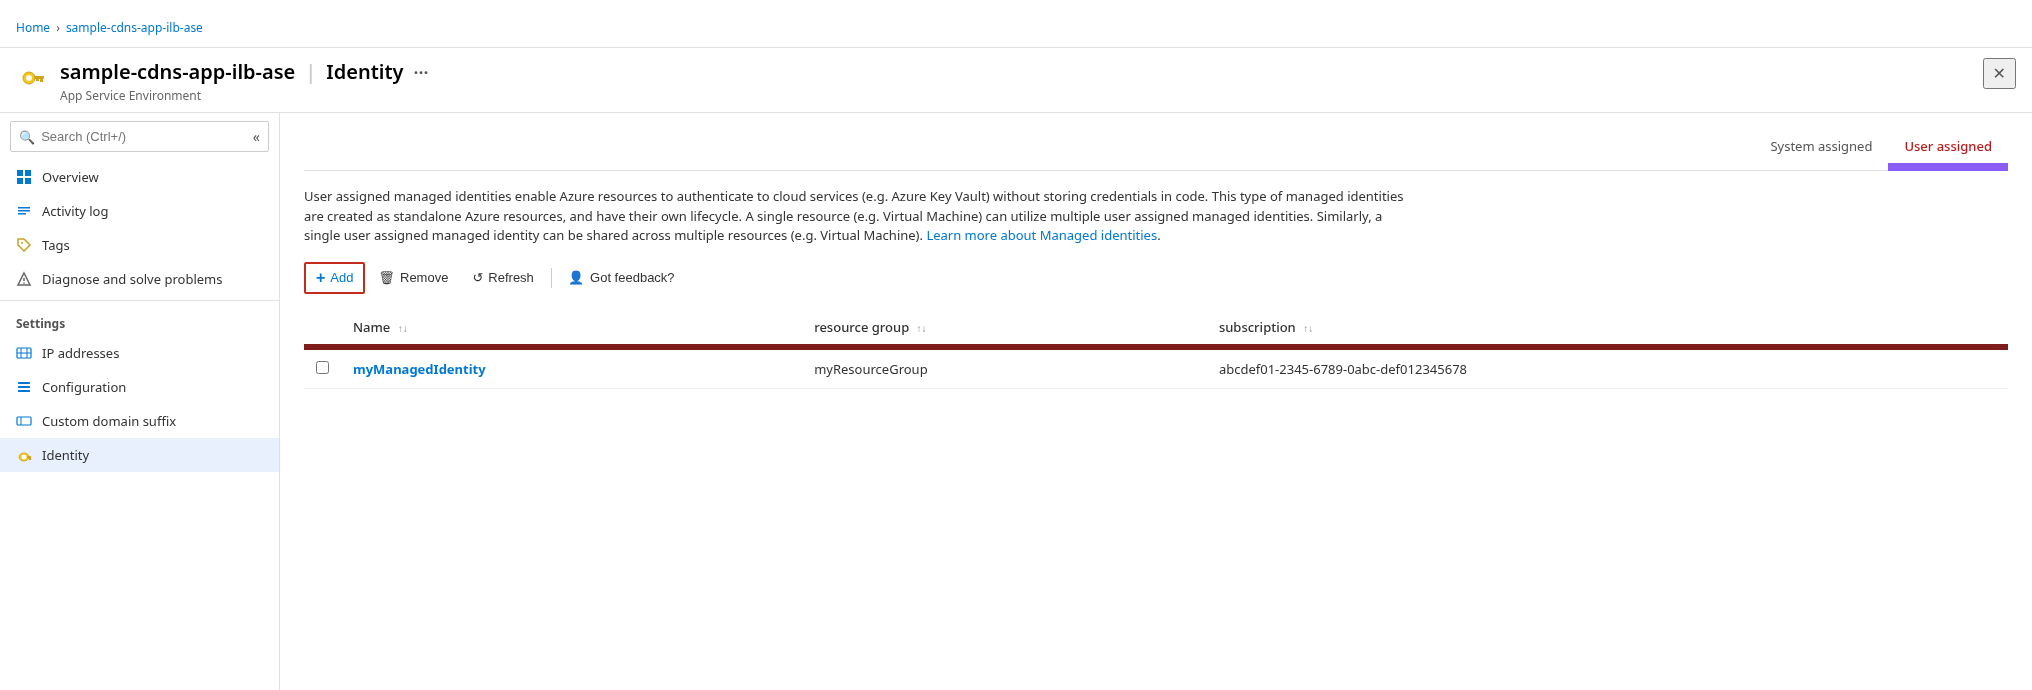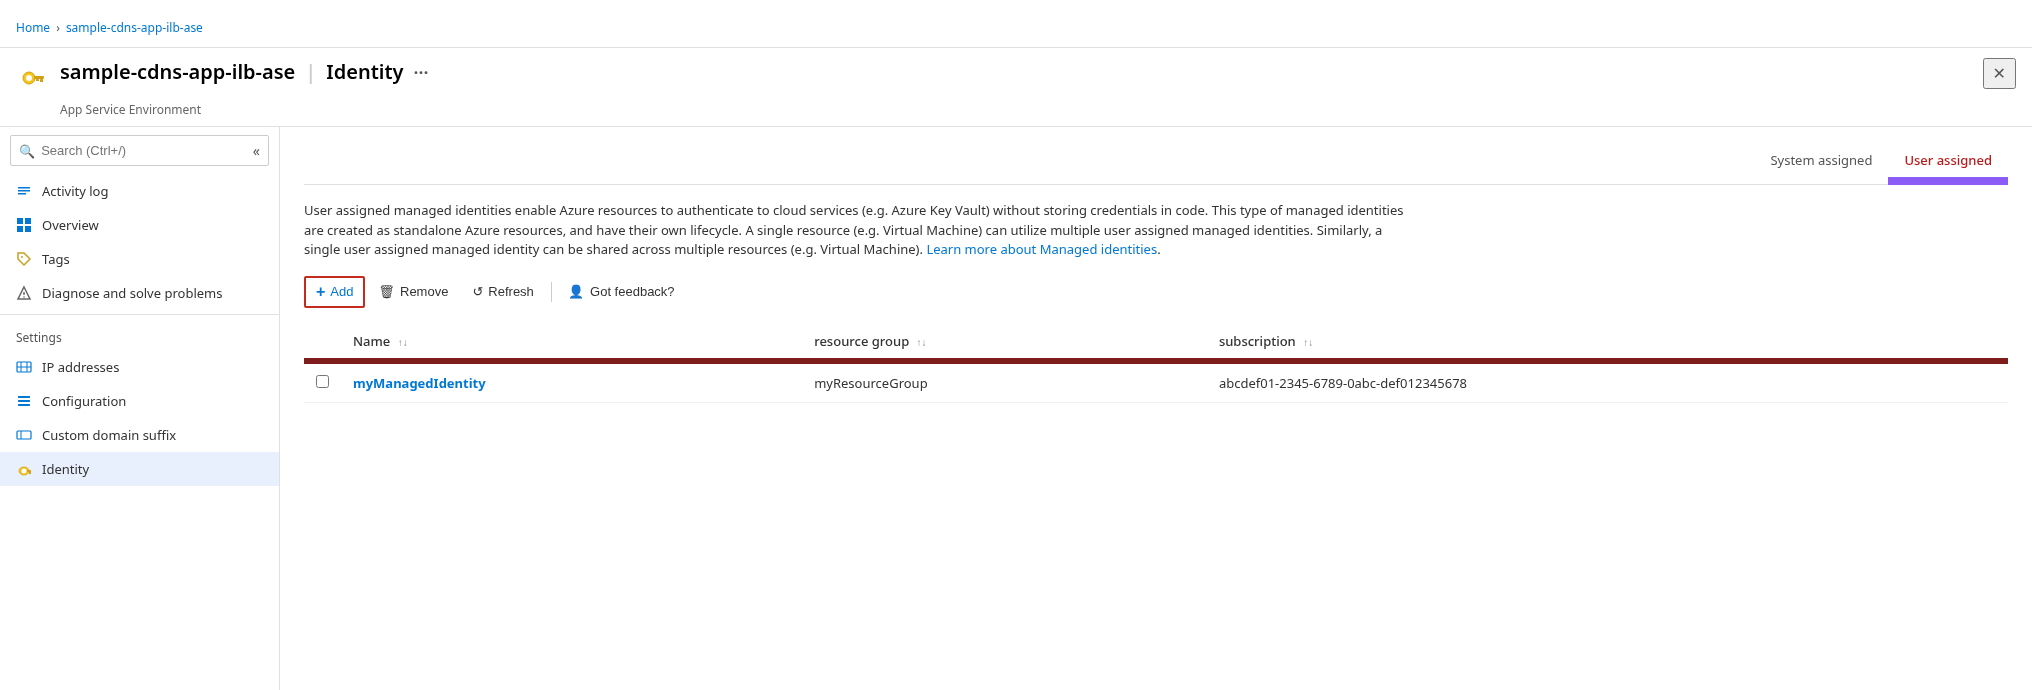--- a/index.html
+++ b/index.html
@@ -9,38 +9,38 @@
     .top-bar { display: flex; align-items: center; padding: 8px 16px; border-bottom: 1px solid #e0e0e0; min-height: 48px; }
     .breadcrumb { display: flex; align-items: flex-end; gap: 6px; font-size: 12px; color: #555; margin-bottom: 0; margin-top: 8px; }
     .breadcrumb a { color: #0078d4; text-decoration: none; }
     .breadcrumb-sep { color: #555; }
 
     
     .page-header { display: flex; align-items: flex-start; padding: 10px 16px 8px 16px; border-bottom: 1px solid #e0e0e0; gap: 12px; }
     .header-icon { width: 32px; height: 32px; margin-top: 2px; flex-shrink: 0; }
     .header-title-area { flex: 1; }
     .header-title { font-size: 20px; font-weight: 600; color: #000; display: flex; align-items: center; gap: 10px; }
-    .header-subtitle { font-size: 12px; color: #666; margin-top: 16px; }
+    .header-subtitle { font-size: 12px; color: #666; margin-top: 2px; }
     .header-more { font-size: 18px; color: #555; cursor: pointer; }
     .close-btn { font-size: 16px; color: #555; cursor: pointer; padding: 4px 8px; margin-left: auto; align-self: flex-start; }
 
     
     .main-layout { display: flex; flex: 1; overflow: hidden; }
 
     
     .sidebar { width: 280px; border-right: 1px solid #e0e0e0; display: flex; flex-direction: column; overflow-y: auto; flex-shrink: 0; background: #fff; }
     .search-box { display: flex; align-items: center; gap: 6px; margin: 8px 10px; border: 1px solid #ccc; border-radius: 2px; padding: 5px 8px; background: #fff; }
     .search-box input { border: none; outline: none; font-size: 13px; color: #333; width: 100%; background: transparent; }
     .collapse-btn { margin-left: 4px; cursor: pointer; color: #555; font-size: 14px; }
 
     .nav-item { display: flex; align-items: center; gap: 10px; padding: 8px 16px; cursor: pointer; color: #333; font-size: 13px; }
     .nav-item.active { background: #e8f0fe; }
     .nav-icon { width: 16px; height: 16px; flex-shrink: 0; display: flex; align-items: center; justify-content: center; }
 
-    .section-label { font-size: 12px; font-weight: 400; color: #555; padding: 10px 16px 4px 16px; }
+    .section-label { font-size: 12px; font-weight: 700; color: #555; padding: 10px 16px 4px 16px; }
     .divider { border: none; border-top: 1px solid #e0e0e0; margin: 4px 0; }
 
     
     .content { flex: 1; overflow-y: auto; padding: 16px 24px; }
 
     
     .tabs { display: flex; gap: 0; border-bottom: 1px solid #e0e0e0; margin-bottom: 16px; justify-content: flex-end; }
     .tab { padding: 8px 16px; cursor: pointer; font-size: 13px; color: #555; border-bottom: 2px solid transparent; margin-bottom: -1px; }
     .tab.active { color: #b91c1c; border-bottom: 8px solid #8b5cf6; font-weight: 500; }
 
@@ -105,37 +105,37 @@
 
     <div class="search-box">
       <span style="color:#555; font-size:13px;">🔍</span>
       <input type="text" placeholder="Search (Ctrl+/)" style="">
       <span class="collapse-btn">«</span>
     </div>
 
     <div class="nav-item">
       <span class="nav-icon">
         <svg width="16" height="16" viewBox="0 0 16 16">
-            <rect x="2" y="4" width="12" height="1.5" fill="#0078d4"></rect>
-            <rect x="2" y="7" width="12" height="1.5" fill="#0078d4"></rect>
-            <rect x="2" y="10" width="8" height="1.5" fill="#0078d4"></rect>
-          </svg>
-      </span>
-      <span>Activity log</span>
-    </div>
-    <div class="nav-item">
-      <span class="nav-icon">
-        <svg width="16" height="16" viewBox="0 0 16 16">
             <rect x="1" y="1" width="6" height="6" fill="#0078d4"></rect>
             <rect x="9" y="1" width="6" height="6" fill="#0078d4"></rect>
             <rect x="1" y="9" width="6" height="6" fill="#0078d4"></rect>
             <rect x="9" y="9" width="6" height="6" fill="#0078d4"></rect>
           </svg>
       </span>
       <span>Overview</span>
+    </div>
+    <div class="nav-item">
+      <span class="nav-icon">
+        <svg width="16" height="16" viewBox="0 0 16 16">
+            <rect x="2" y="4" width="12" height="1.5" fill="#0078d4"></rect>
+            <rect x="2" y="7" width="12" height="1.5" fill="#0078d4"></rect>
+            <rect x="2" y="10" width="8" height="1.5" fill="#0078d4"></rect>
+          </svg>
+      </span>
+      <span>Activity log</span>
     </div>
     <div class="nav-item">
       <span class="nav-icon">
         <svg width="16" height="16" viewBox="0 0 16 16">
             <path d="M2 2h6l6 6-6 6L2 8V2z" fill="none" stroke="#c9a024" stroke-width="1.5"></path>
             <circle cx="6" cy="6" r="1" fill="#c9a024"></circle>
           </svg>
       </span>
       <span>Tags</span>
     </div>

